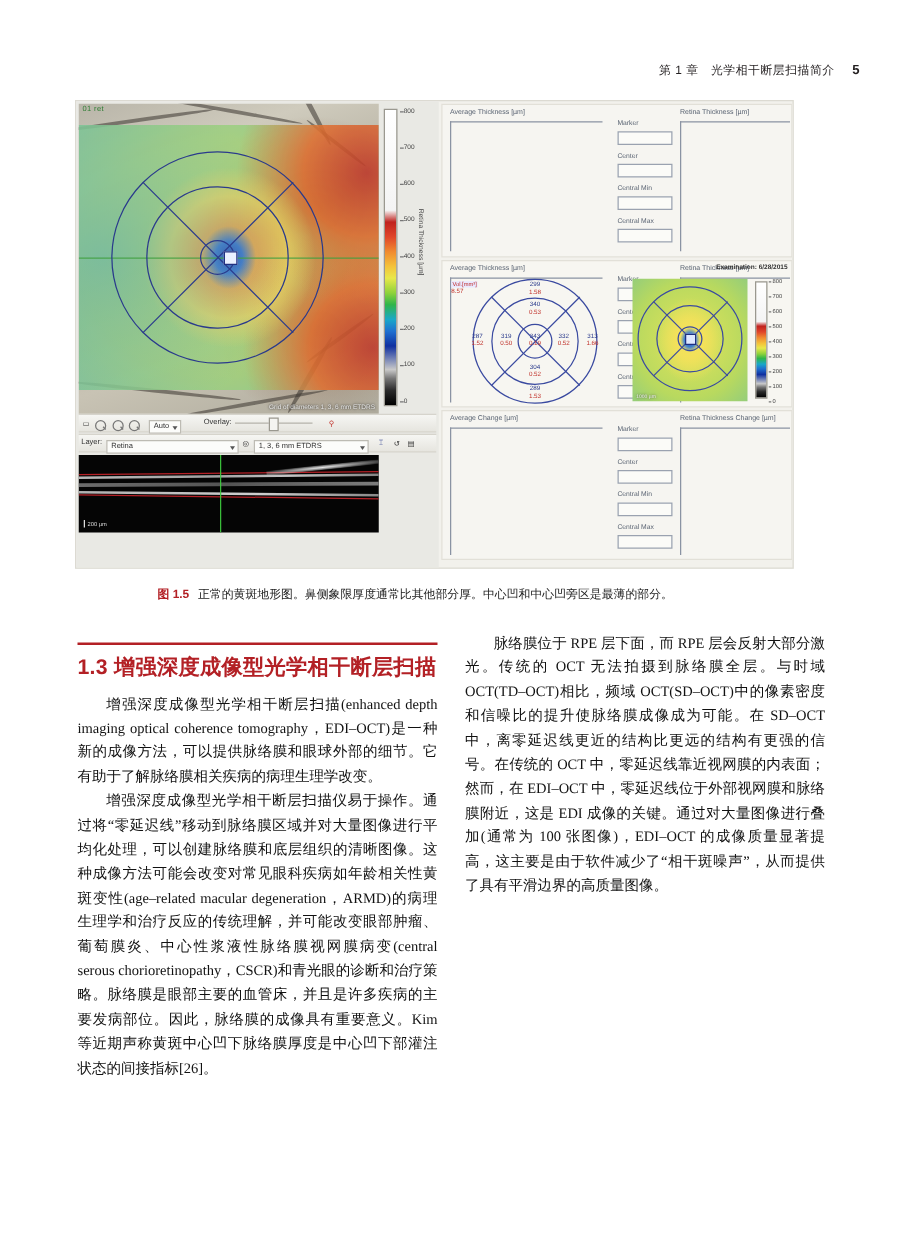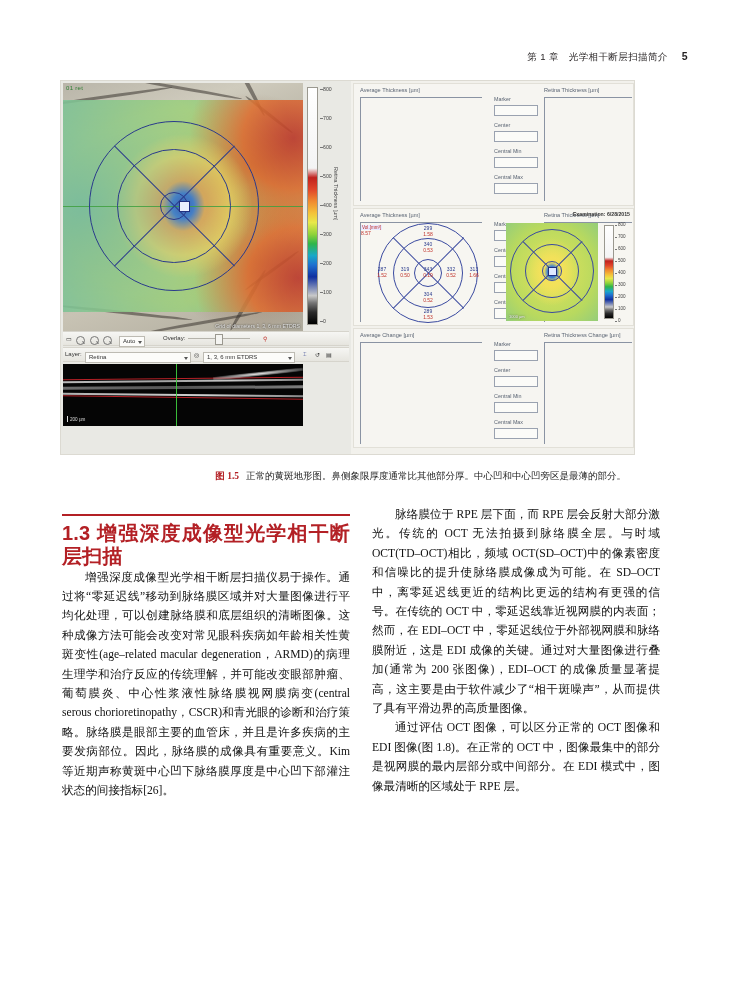--- a/index.html
+++ b/index.html
@@ -211,39 +211,39 @@
   .cbar2-ticks span{position:absolute;left:3px;font-family:"Liberation Sans",sans-serif;font-size:4.6px;color:#444;}
   .cbar2-ticks i{position:absolute;left:0;width:2px;height:1px;background:#777;}
   .exam{
     position:absolute;right:3px;top:2px;font-family:"Liberation Sans",sans-serif;
     font-size:5.2px;color:#333;font-weight:bold;
   }
 
   
   .caption{
     position:absolute;left:126px;top:469px;width:500px;
-    font-family:Liberation Serif, serif;font-size:9.5px;color:#222;line-height:14px;text-align:right;
+    font-family:Liberation Sans, sans-serif;font-size:9.5px;color:#222;line-height:14px;
   }
   .caption .figno{color:#b32025;font-weight:bold;margin-right:7px;}
 
   
   .col{position:absolute;width:288px;text-align:justify;}
   .colL{left:62px;top:505px;}
   .colR{left:372px;top:505px;}
   .p{
     font-family:"Liberation Serif", serif;
     font-size:11.6px;line-height:19.4px;color:#111;
     text-indent:23px;margin:0;
     text-align:justify;
   }
   .p.noind{text-indent:0;}
   .rule{height:1.6px;background:#b32025;margin:9px 0 6px 0;}
   .h2{
     font-family:"Liberation Sans", sans-serif;
-    font-size:20px;line-height:23px;color:#b32025;font-weight:bold;margin:0;
+    font-size:17px;line-height:23px;color:#b32025;font-weight:bold;margin:0;
     letter-spacing:.2px;
   }
   .h3{
     font-family:"Liberation Sans", sans-serif;
     font-size:12.6px;line-height:18px;color:#1b62a8;font-weight:bold;margin:0 0 7px 0;
   }
 </style>
 </head>
 <body>
 
@@ -494,21 +494,21 @@
     </div>
   </div>
 
   <div class="caption">
     <span class="figno">图 1.5</span><span>正常的黄斑地形图。鼻侧象限厚度通常比其他部分厚。中心凹和中心凹旁区是最薄的部分。</span>
   </div>
 
   <div class="col colL">
     <div class="rule"></div>
     <h2 class="h2">1.3 增强深度成像型光学相干断层扫描</h2>
+    <p class="p" style="margin-top:9px;">增强深度成像型光学相干断层扫描(enhanced depth imaging optical coherence tomography，EDI–OCT)是一种新的成像方法，可以提供脉络膜和眼球外部的细节。它有助于了解脉络膜相关疾病的病理生理学改变。</p>
     <p class="p">增强深度成像型光学相干断层扫描仪易于操作。通过将“零延迟线”移动到脉络膜区域并对大量图像进行平均化处理，可以创建脉络膜和底层组织的清晰图像。这种成像方法可能会改变对常见眼科疾病如年龄相关性黄斑变性(age–related macular degeneration，ARMD)的病理生理学和治疗反应的传统理解，并可能改变眼部肿瘤、葡萄膜炎、中心性浆液性脉络膜视网膜病变(central serous chorioretinopathy，CSCR)和青光眼的诊断和治疗策略。脉络膜是眼部主要的血管床，并且是许多疾病的主要发病部位。因此，脉络膜的成像具有重要意义。Kim 等近期声称黄斑中心凹下脉络膜厚度是中心凹下部灌注状态的间接指标[26]。</p>
   </div>
 
   <div class="col colR">
-    <p class="p">脉络膜位于 RPE 层下面，而 RPE 层会反射大部分激光。传统的 OCT 无法拍摄到脉络膜全层。与时域 OCT(TD–OCT)相比，频域 OCT(SD–OCT)中的像素密度和信噪比的提升使脉络膜成像成为可能。在 SD–OCT 中，离零延迟线更近的结构比更远的结构有更强的信号。在传统的 OCT 中，零延迟线靠近视网膜的内表面；然而，在 EDI–OCT 中，零延迟线位于外部视网膜和脉络膜附近，这是 EDI 成像的关键。通过对大量图像进行叠加(通常为 200 张图像)，EDI–OCT 的成像质量显著提高，这主要是由于软件减少了“相干斑噪声”，从而提供了具有平滑边界的高质量图像。</p>
-    <p class="p">通过评估 OCT 图像，可以区分正常的 OCT 图像和 EDI 图像(图 1.8)。在正常的 OCT 中，图像最集中的部分是视网膜的最内层部分或中间部分。在 EDI 模式中，图像最清晰的区域处于 RPE 层。</p>
+    <p class="p">脉络膜位于 RPE 层下面，而 RPE 层会反射大部分激光。传统的 OCT 无法拍摄到脉络膜全层。与时域 OCT(TD–OCT)相比，频域 OCT(SD–OCT)中的像素密度和信噪比的提升使脉络膜成像成为可能。在 SD–OCT 中，离零延迟线更近的结构比更远的结构有更强的信号。在传统的 OCT 中，零延迟线靠近视网膜的内表面；然而，在 EDI–OCT 中，零延迟线位于外部视网膜和脉络膜附近，这是 EDI 成像的关键。通过对大量图像进行叠加(通常为 100 张图像)，EDI–OCT 的成像质量显著提高，这主要是由于软件减少了“相干斑噪声”，从而提供了具有平滑边界的高质量图像。</p>
   </div>
 
 </div>
 
 </body></html>

